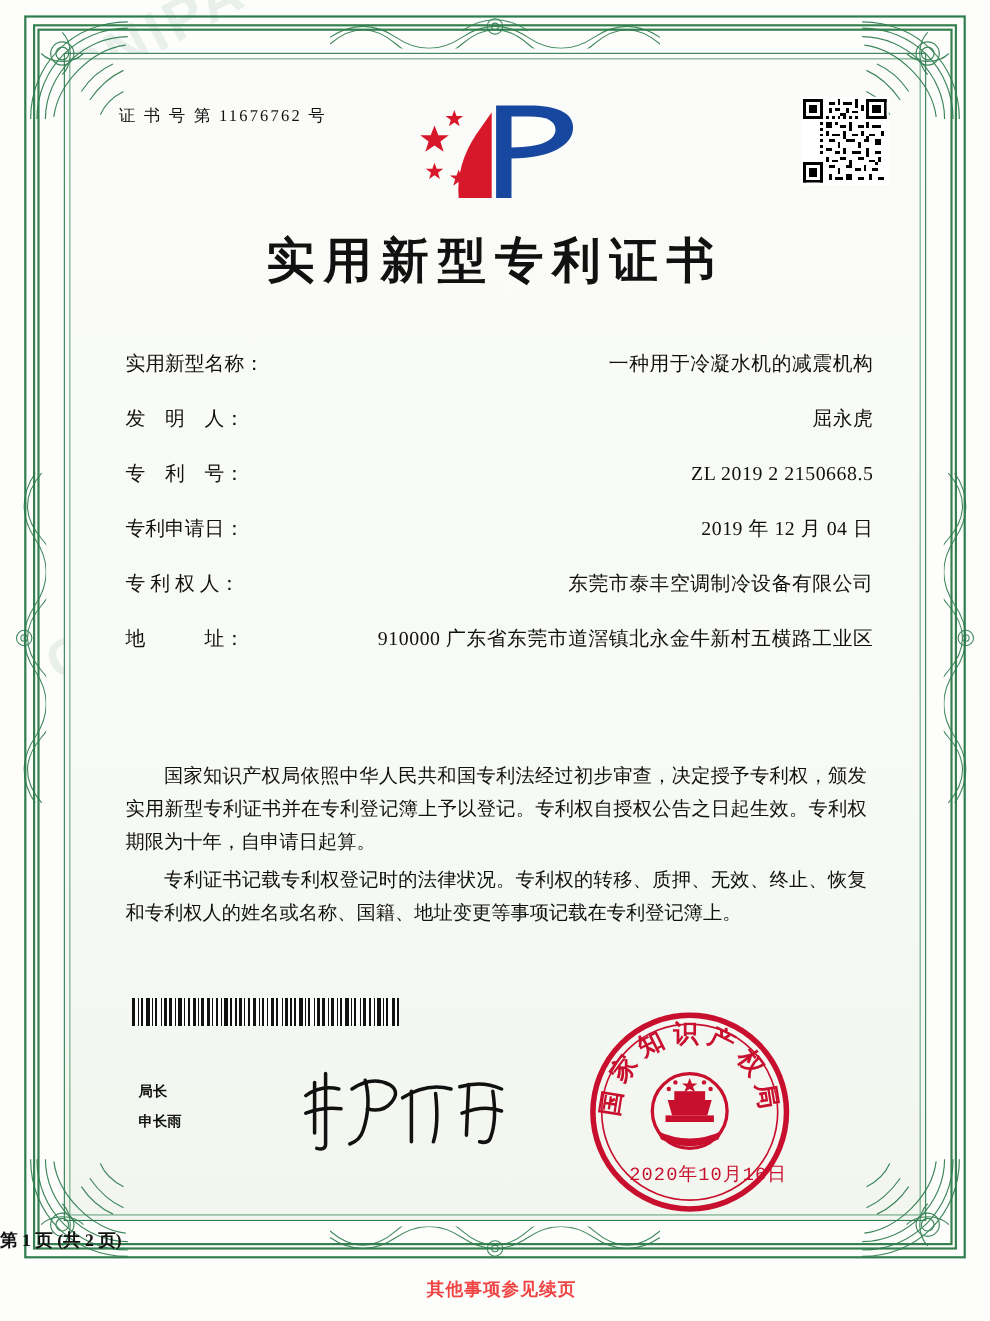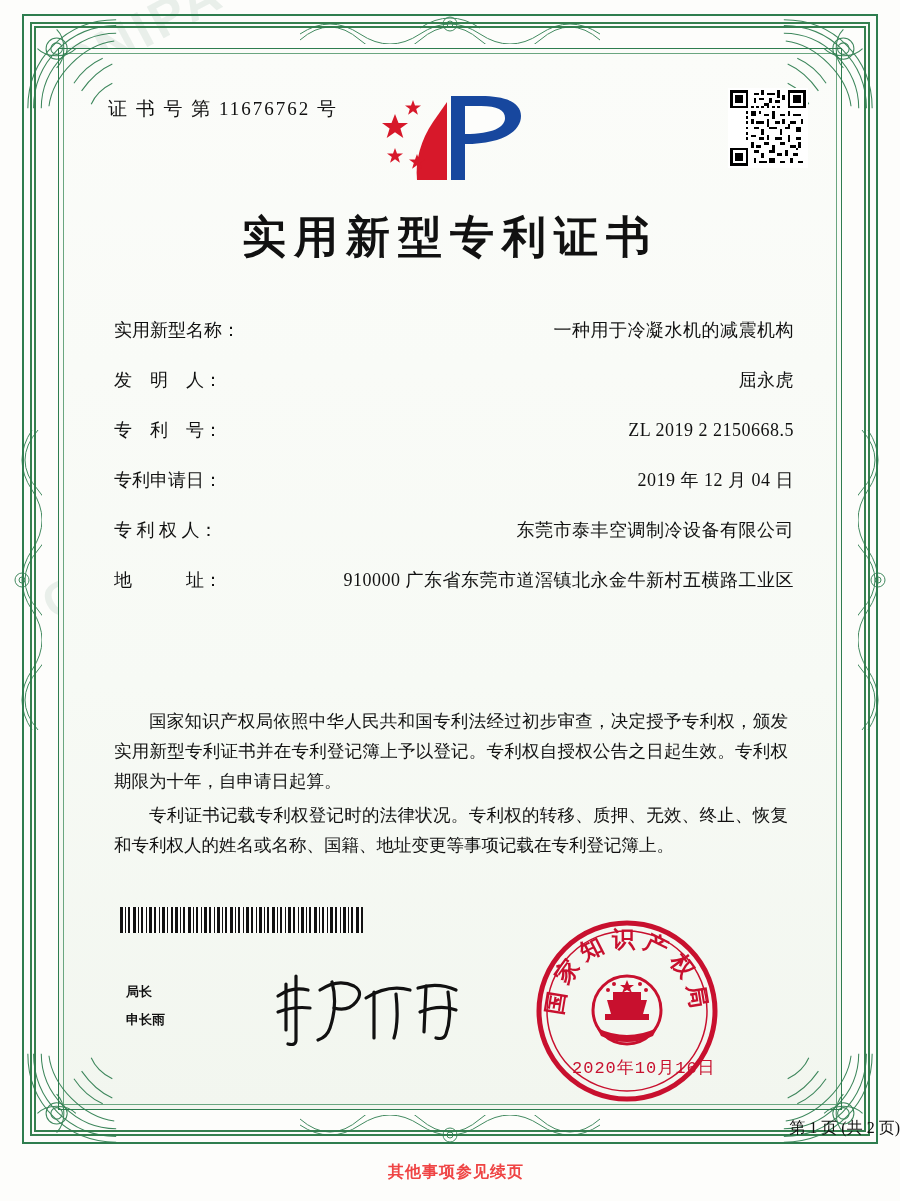--- a/index.html
+++ b/index.html
@@ -89,21 +89,21 @@
   .wm1 { left: 52px;  top: 0px;   font-size: 52px; transform: rotate(-28deg); }
   .wm2 { left: 218px; top: 130px; font-size: 46px; transform: rotate(-28deg); }
   .wm3 { left: 548px; top: 300px; font-size: 46px; transform: rotate(-28deg); }
   .wm4 { left: 36px;  top: 540px; font-size: 48px; transform: rotate(-28deg); }
   .wm5 { left: 60px;  top: 800px; font-size: 46px; transform: rotate(-28deg); }
 
   
   .cert-no {
     position: absolute;
     left: 108px; top: 96px;
-    font-size: 19px;
+    font-size: 15px;
     letter-spacing: 2px;
     color: #111;
   }
 
   .qr {
     position: absolute;
     right: 92px; top: 88px;
     width: 76px; height: 76px;
     background: #fff;
     padding: 2px;
@@ -166,21 +166,20 @@
   
   .paras {
     position: absolute;
     left: 114px;
     top: 690px;
     width: 674px;
     font-size: 17.5px;
     line-height: 30px;
     color: #111;
     text-align: justify;
-    margin-top: 16px;
   }
   .para {
     text-indent: 2em;
     margin: 0 0 4px 0;
   }
 
   
   .barcode {
     position: absolute;
     left: 120px;
@@ -223,23 +222,24 @@
     color: #c8102e;
     letter-spacing: 1px;
     font-family: Liberation Mono, monospace;
   }
 
   
   .page-num {
     position: absolute;
     left: 0; right: 0;
     top: 1118px;
-    text-align: right;
+    text-align: left;
     font-size: 16px;
     color: #111;
+    font-weight: bold;
   }
   .footer-note {
     position: absolute;
     left: 0; right: 0;
     top: 1162px;
     text-align: center;
     font-size: 16px;
     font-weight: bold;
     color: #ef4444;
     letter-spacing: 1px;

